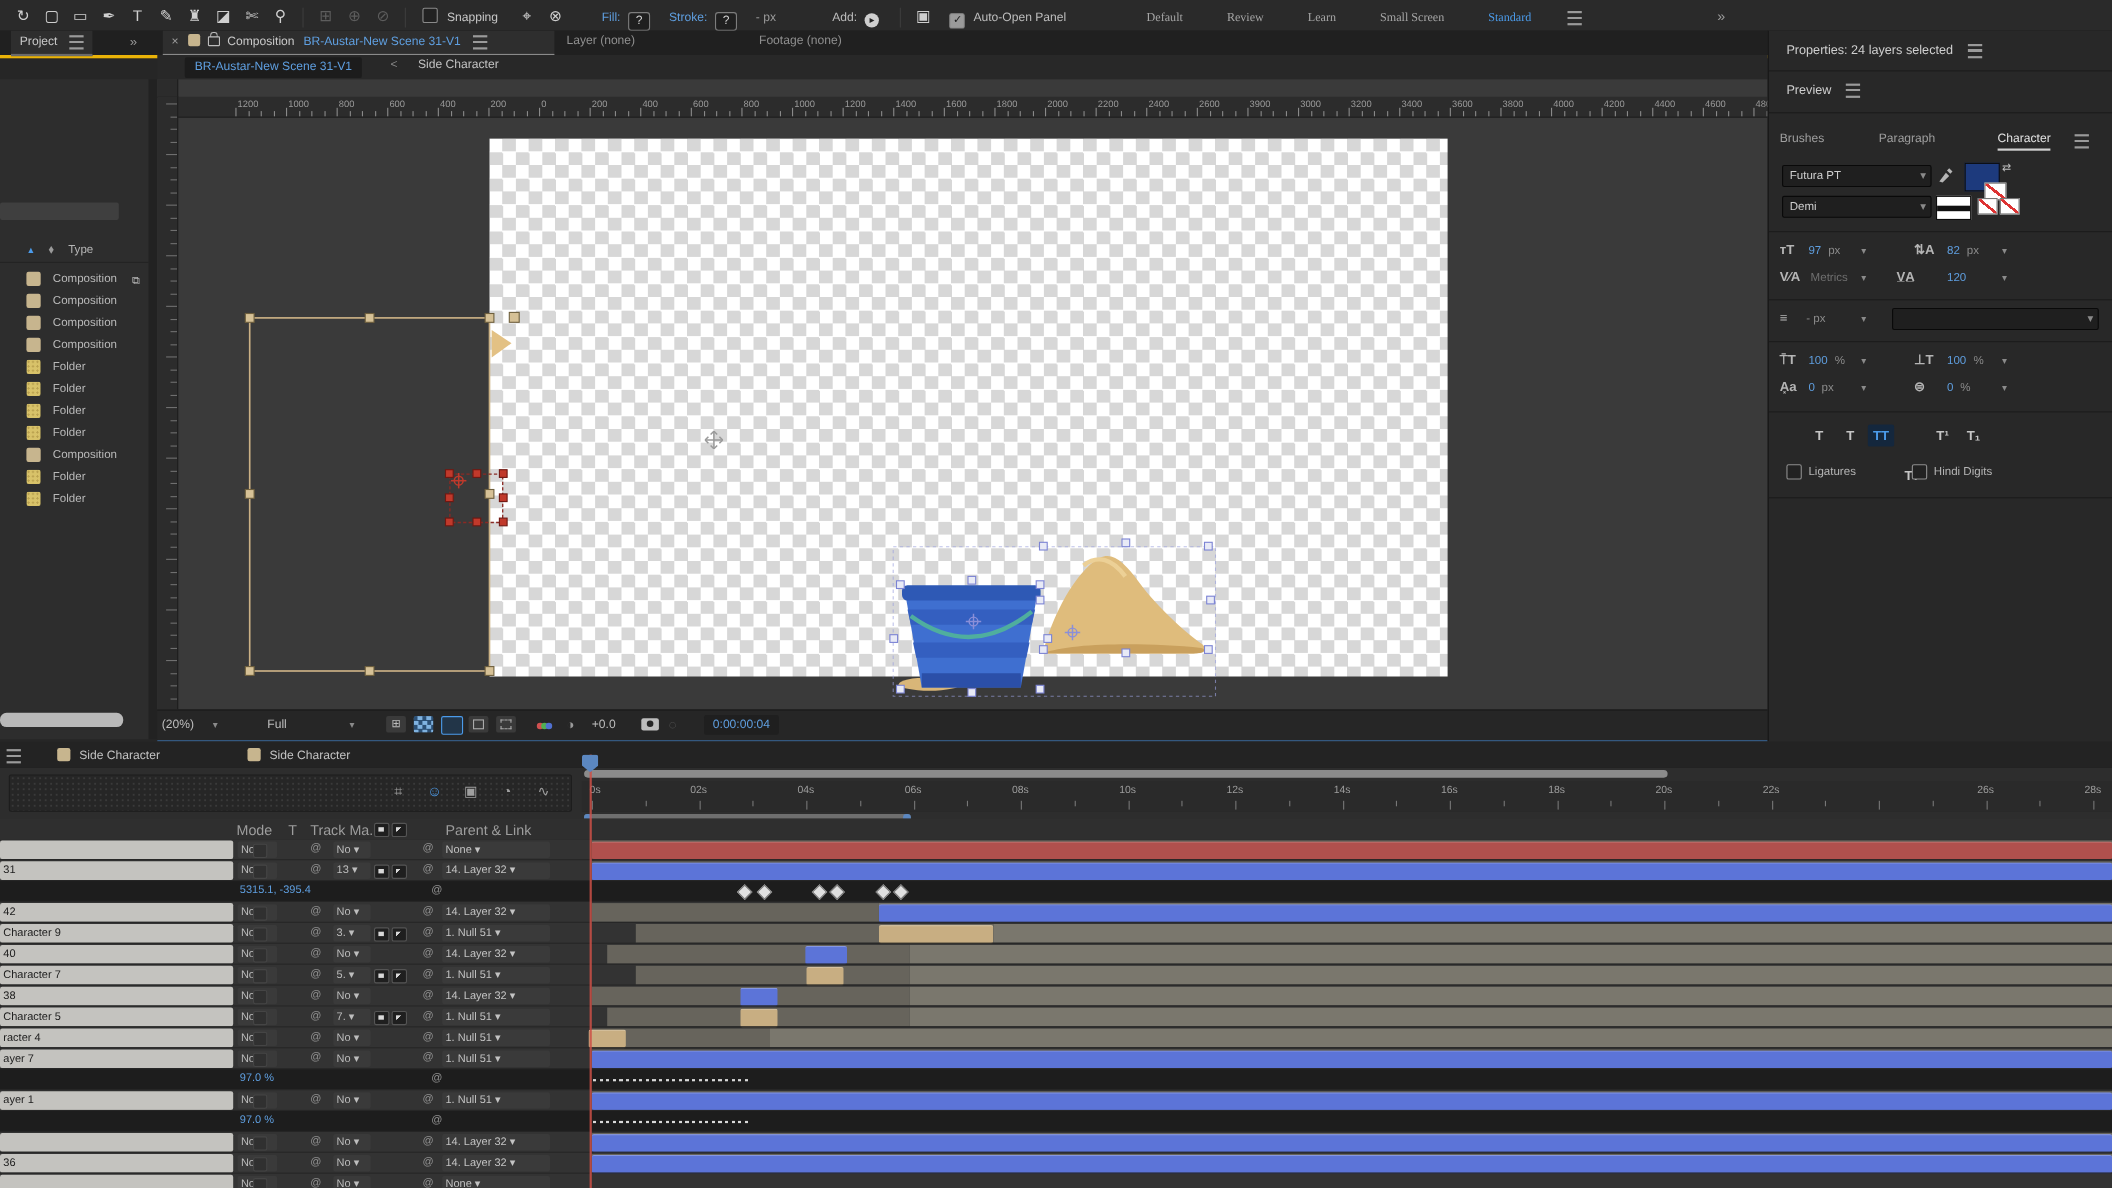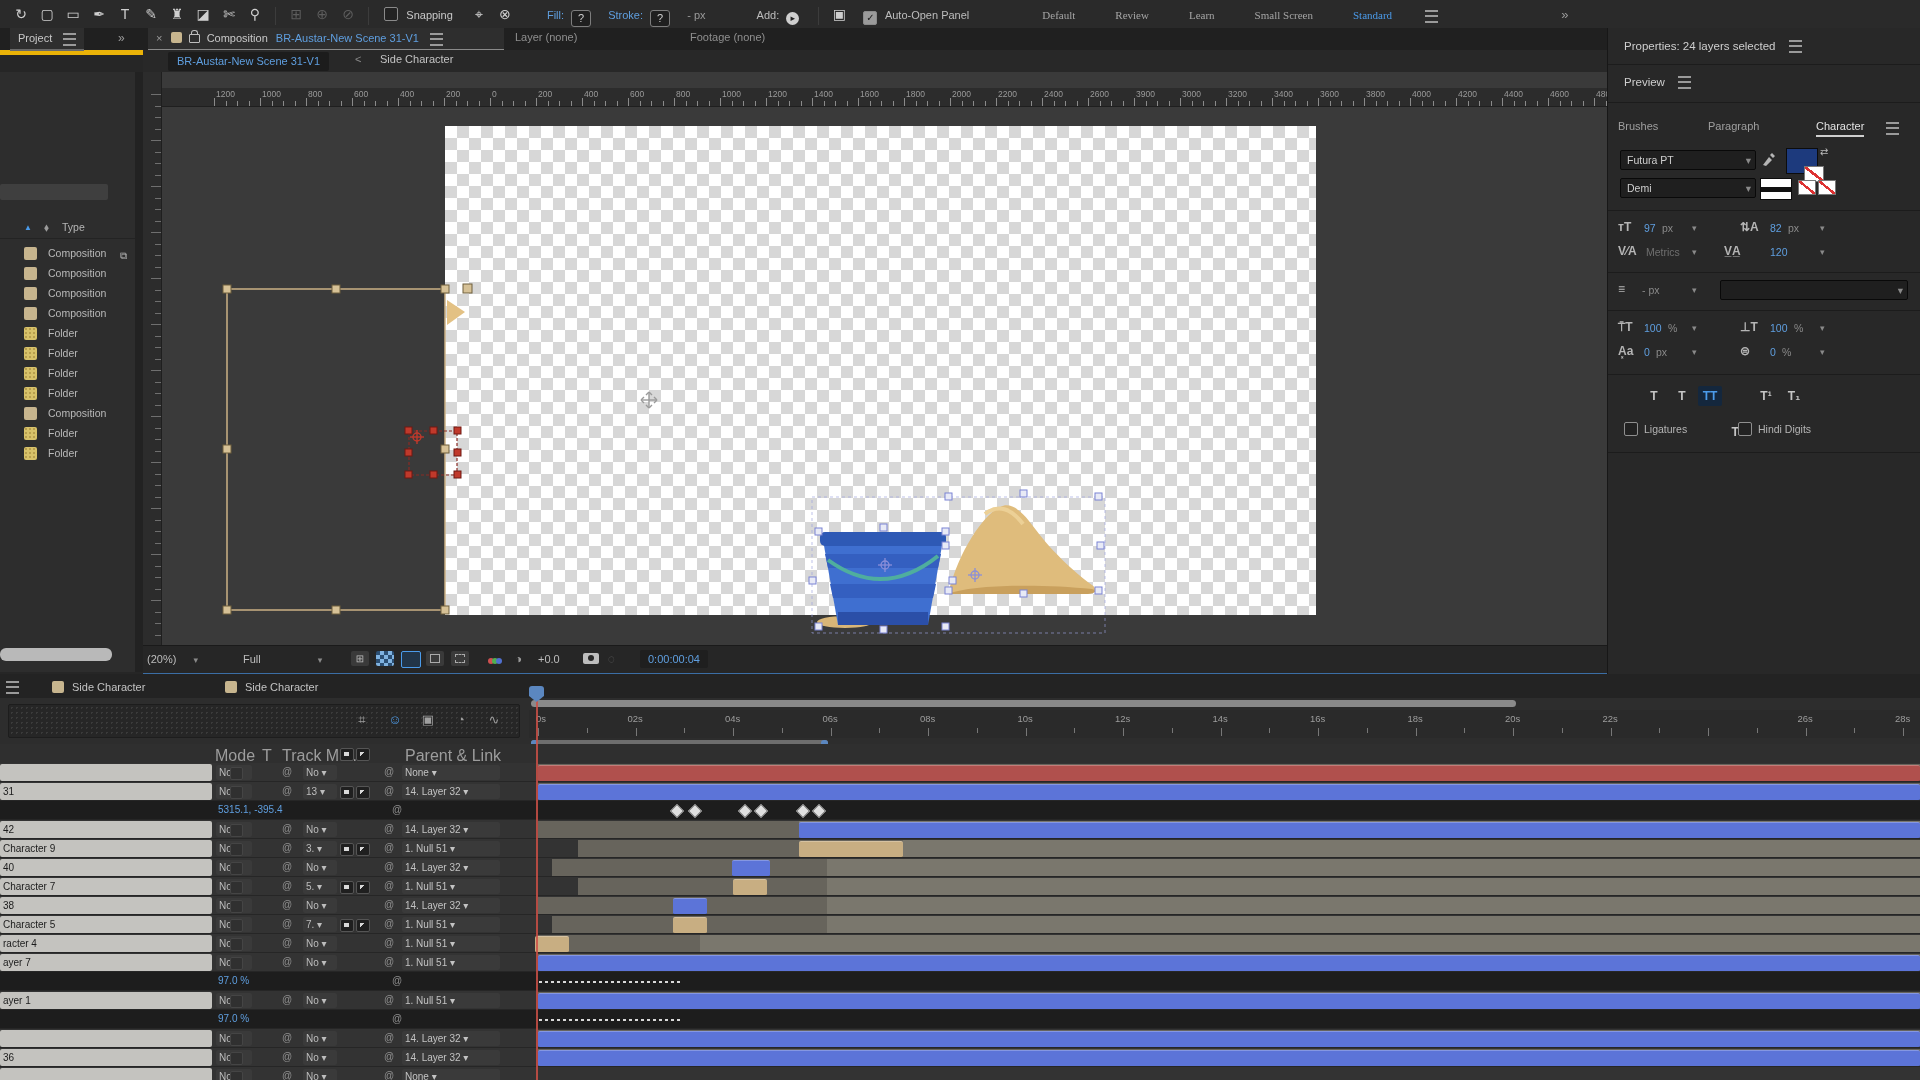--- a/index.html
+++ b/index.html
@@ -14,21 +14,21 @@
   .tool.dim{color:#5d5d5d;}
   .tsep{display:inline-block;width:1px;height:18px;background:#3c3c3c;margin:0 4px;vertical-align:middle;}
   .chk{display:inline-block;width:12px;height:12px;border:1px solid #8a8a8a;border-radius:2px;background:#222;vertical-align:-2px;margin-right:5px;}
   .chk.on{background:#9a9a9a;color:#1b1b1b;font-size:10px;line-height:12px;text-align:center;}
   .qbox{display:inline-block;min-width:18px;height:15px;border:1px solid #7d7d7d;border-radius:3px;background:#1f1f1f;
         color:#cfcfcf;text-align:center;line-height:15px;margin:0 4px;vertical-align:-3px;}
   .bluetxt{color:#5f9fe0;text-align:right;}
   .wslabel{color:#a5a5a5;margin:0 20px;cursor:default;font-family:Liberation Serif, serif;}
   .wslabel.active{color:#4b9bea;}
   
-  #tabbar{left:0;top:28px;width:1920px;height:22px;background:#202020;border-bottom:5px solid #eab308;}
+  #tabbar{left:0;top:28px;width:1920px;height:22px;background:#202020;border-bottom:3px solid #eab308;}
   #bcrumbbar{left:143px;top:50px;width:1464px;height:22px;background:#282828;border-bottom:1px solid #1a1a1a;}
   .ptab{position:absolute;top:0;height:21px;line-height:21px;padding:0 8px;background:#2e2e2e;border-bottom:2px solid #6a6a6a;}
   .bctab{position:absolute;top:2px;height:19px;line-height:19px;padding:0 9px;background:#1c1c1c;border-radius:2px;}
   
   #projpanel{left:0;top:72px;width:135px;height:600px;background:#2d2d2d;border-right:8px solid #222;}
   .prow{position:absolute;left:0;width:135px;height:19px;line-height:19px;}
   .prow .sw{position:absolute;left:24px;top:3px;width:13px;height:13px;border-radius:2px;}
   .prow .lab{position:absolute;left:48px;color:#b9b9b9;font-size:10.5px;}
   
   #viewer{left:143px;top:72px;width:1464px;height:573px;background:#3a3a3a;}
@@ -73,21 +73,21 @@
     background-image:radial-gradient(#3a3a3a 1px,transparent 1px);background-size:5px 5px;}
   .tlico{position:absolute;top:10px;width:24px;height:24px;text-align:center;line-height:24px;color:#9f9f9f;font-size:13px;}
   .tlico.blue{color:#4b9bea;}
   #tl-scroll{position:absolute;left:531px;top:2px;width:985px;height:7px;background:#8b8b8b;border-radius:4px;}
   #tl-ruler{position:absolute;left:529px;top:12px;width:1391px;height:28px;background:#2a2a2a;overflow:hidden;}
   .tr-lab{position:absolute;top:3px;font-size:9.5px;color:#9d9d9d;}
   .tr-tick{position:absolute;top:18px;width:1px;height:8px;background:#777;}
   #workarea{position:absolute;left:531px;top:42px;width:297px;height:10px;background:#6e6e6e;border-radius:3px;}
   .wa-cap{position:absolute;top:0;width:7px;height:10px;background:#5b87c0;border-radius:3px;}
   #renderbar{position:absolute;left:531px;top:53px;width:275px;height:3px;background:#3f9a41;}
-  #tl-cols{position:absolute;left:0;top:70px;width:1920px;height:19px;background:#2f2f2f;border-bottom:1px solid #202020;color:#9d9d9d;font-size:16px;}
+  #tl-cols{position:absolute;left:0;top:70px;width:1920px;height:19px;background:#2f2f2f;border-bottom:1px solid #202020;color:#9d9d9d;font-size:13px;}
   #tl-rows{position:absolute;left:0;top:89px;width:1920px;height:317px;overflow:hidden;background:#333;}
   .tl-row{position:absolute;left:0;width:1920px;height:19px;}
   .tl-row.prop{background:#1d1d1d;}
   .namebar{position:absolute;left:0;top:1px;width:212px;height:17px;background:#c4c3bf;border-radius:2px;color:#1c1c1c;
            font-size:10px;line-height:17px;padding-left:3px;box-sizing:border-box;}
   .cellbox{position:absolute;top:2px;height:15px;background:#3a3a3a;border-radius:2px;color:#bdbdbd;font-size:10px;line-height:15px;padding:0 3px;}
   .atico{position:absolute;top:3px;color:#8f8f8f;font-size:10px;}
   .tbox{position:absolute;left:230px;top:4px;width:11px;height:11px;background:#303030;border:1px solid #454545;border-radius:2px;}
   .mico{position:absolute;top:4px;width:12px;height:11px;background:#1f1f1f;border:1px solid #555;border-radius:2px;}
   .mico i{position:absolute;left:3px;top:3px;width:5px;height:4px;background:#d8d8d8;}

